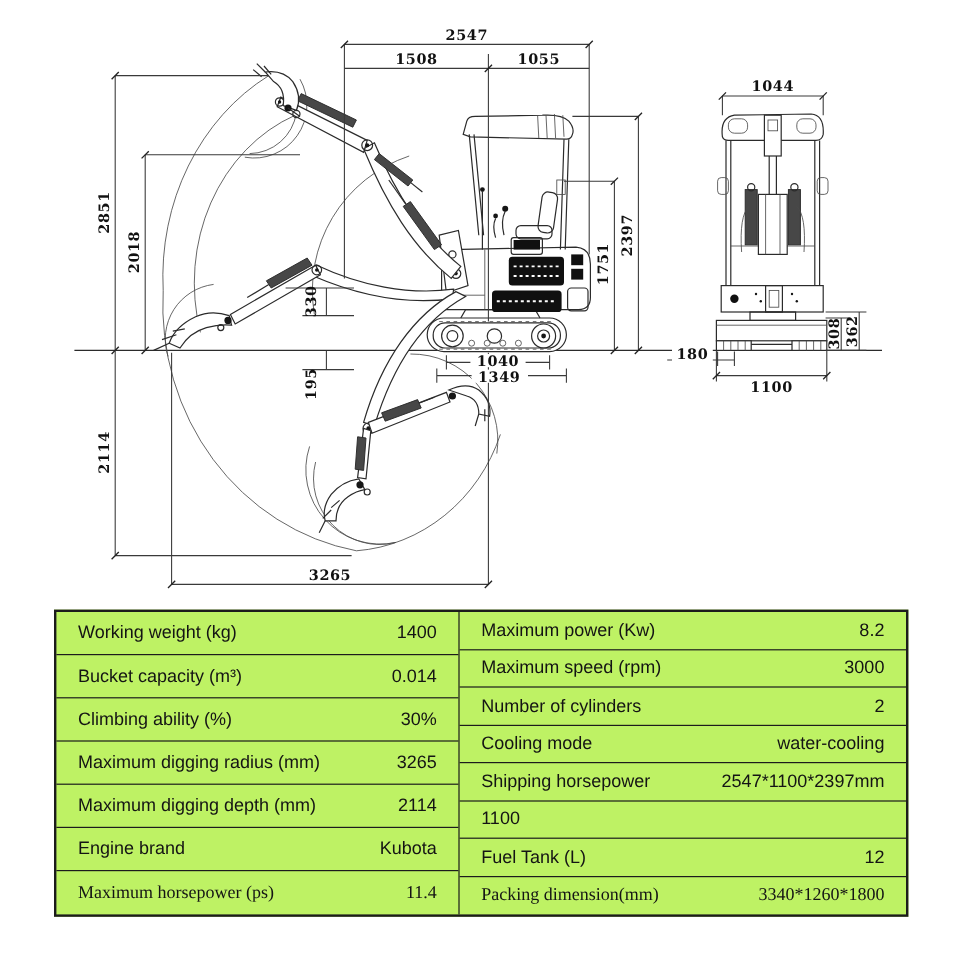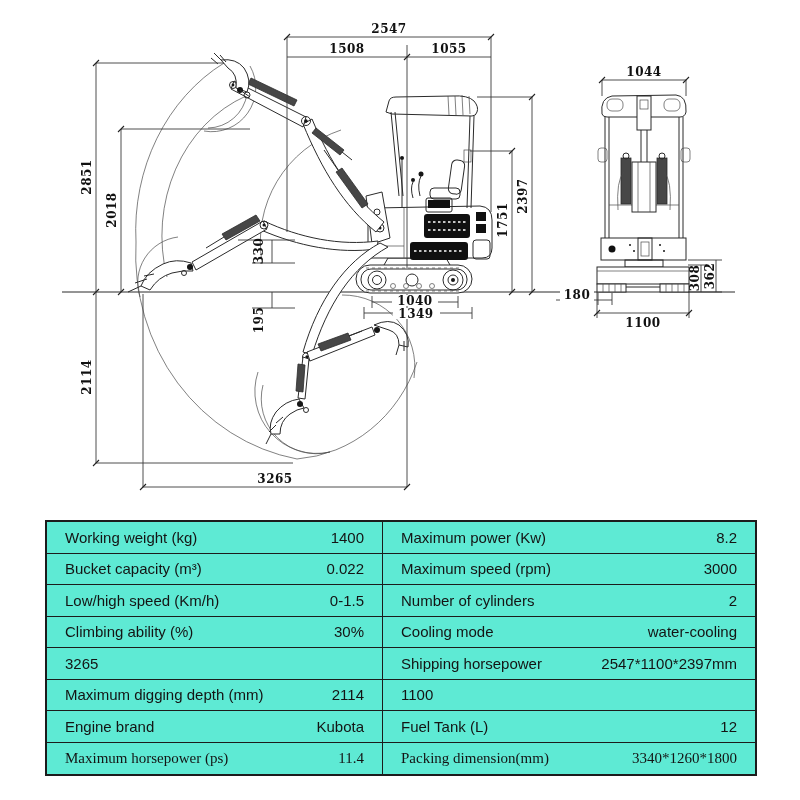--- a/index.html
+++ b/index.html
@@ -10,22 +10,22 @@
   .thin{fill:none;stroke:#4a4a4a;stroke-width:.7;}
   .fw{fill:#ffffff;stroke:#2b2b2b;stroke-width:1;}
   .cyl{fill:#474747;stroke:#2b2b2b;stroke-width:.8;}
   .blk{fill:#101010;stroke:none;}
   .dot{fill:#161616;stroke:none;}
   .dim{fill:none;stroke:#3a3a3a;stroke-width:.9;}
   .tick{stroke:#222;stroke-width:1.1;}
   .dtx{font-family:"DejaVu Serif",serif;font-weight:bold;font-size:12px;fill:#111;letter-spacing:.5px;}
   .bg{fill:#ffffff;stroke:none;}
   
-  #spec-table{position:absolute;left:45px;top:520px;width:712px;height:256px;
-      border:2px solid #1c1c1c;display:grid;grid-template-columns:336px 1fr;background:#5eead4;box-sizing:border-box;}
+  #spec-table{position:absolute;left:45px;top:508px;width:712px;height:256px;
+      border:2px solid #1c1c1c;display:grid;grid-template-columns:336px 1fr;background:#bef264;box-sizing:border-box;}
   .half{display:grid;grid-auto-rows:1fr;}
   .half.left{border-right:1.5px solid #1c1c1c;}
   .srow{display:flex;justify-content:space-between;align-items:center;
         padding:0 18px;border-bottom:1.4px solid #1c1c1c;font-size:15px;}
   .srow:last-child{border-bottom:none;font-family:Liberation Serif, serif;}
   .slabel{white-space:nowrap;}
   .svalue{white-space:nowrap;text-align:right;}
 </style>
 </head>
 <body>
@@ -283,31 +283,28 @@
 
 
 <div id="spec-table">
   <div class="half left">
     <div class="srow">
           <span class="slabel">Working weight (kg)</span>
           <span class="svalue">1400</span>
         </div>
     <div class="srow">
           <span class="slabel">Bucket capacity (m³)</span>
-          <span class="svalue">0.022</span>
-        </div>
-    <div class="srow">
-          <span class="slabel">Low/high speed (Km/h)</span>
-          <span class="svalue">0-1.5</span>
+          <span class="svalue">0.014</span>
         </div>
     <div class="srow">
           <span class="slabel">Climbing ability (%)</span>
           <span class="svalue">30%</span>
         </div>
     <div class="srow">
+          <span class="slabel">Maximum digging radius (mm)</span>
           <span class="svalue">3265</span>
         </div>
     <div class="srow">
           <span class="slabel">Maximum digging depth (mm)</span>
           <span class="svalue">2114</span>
         </div>
     <div class="srow">
           <span class="slabel">Engine brand</span>
           <span class="svalue">Kubota</span>
         </div>

